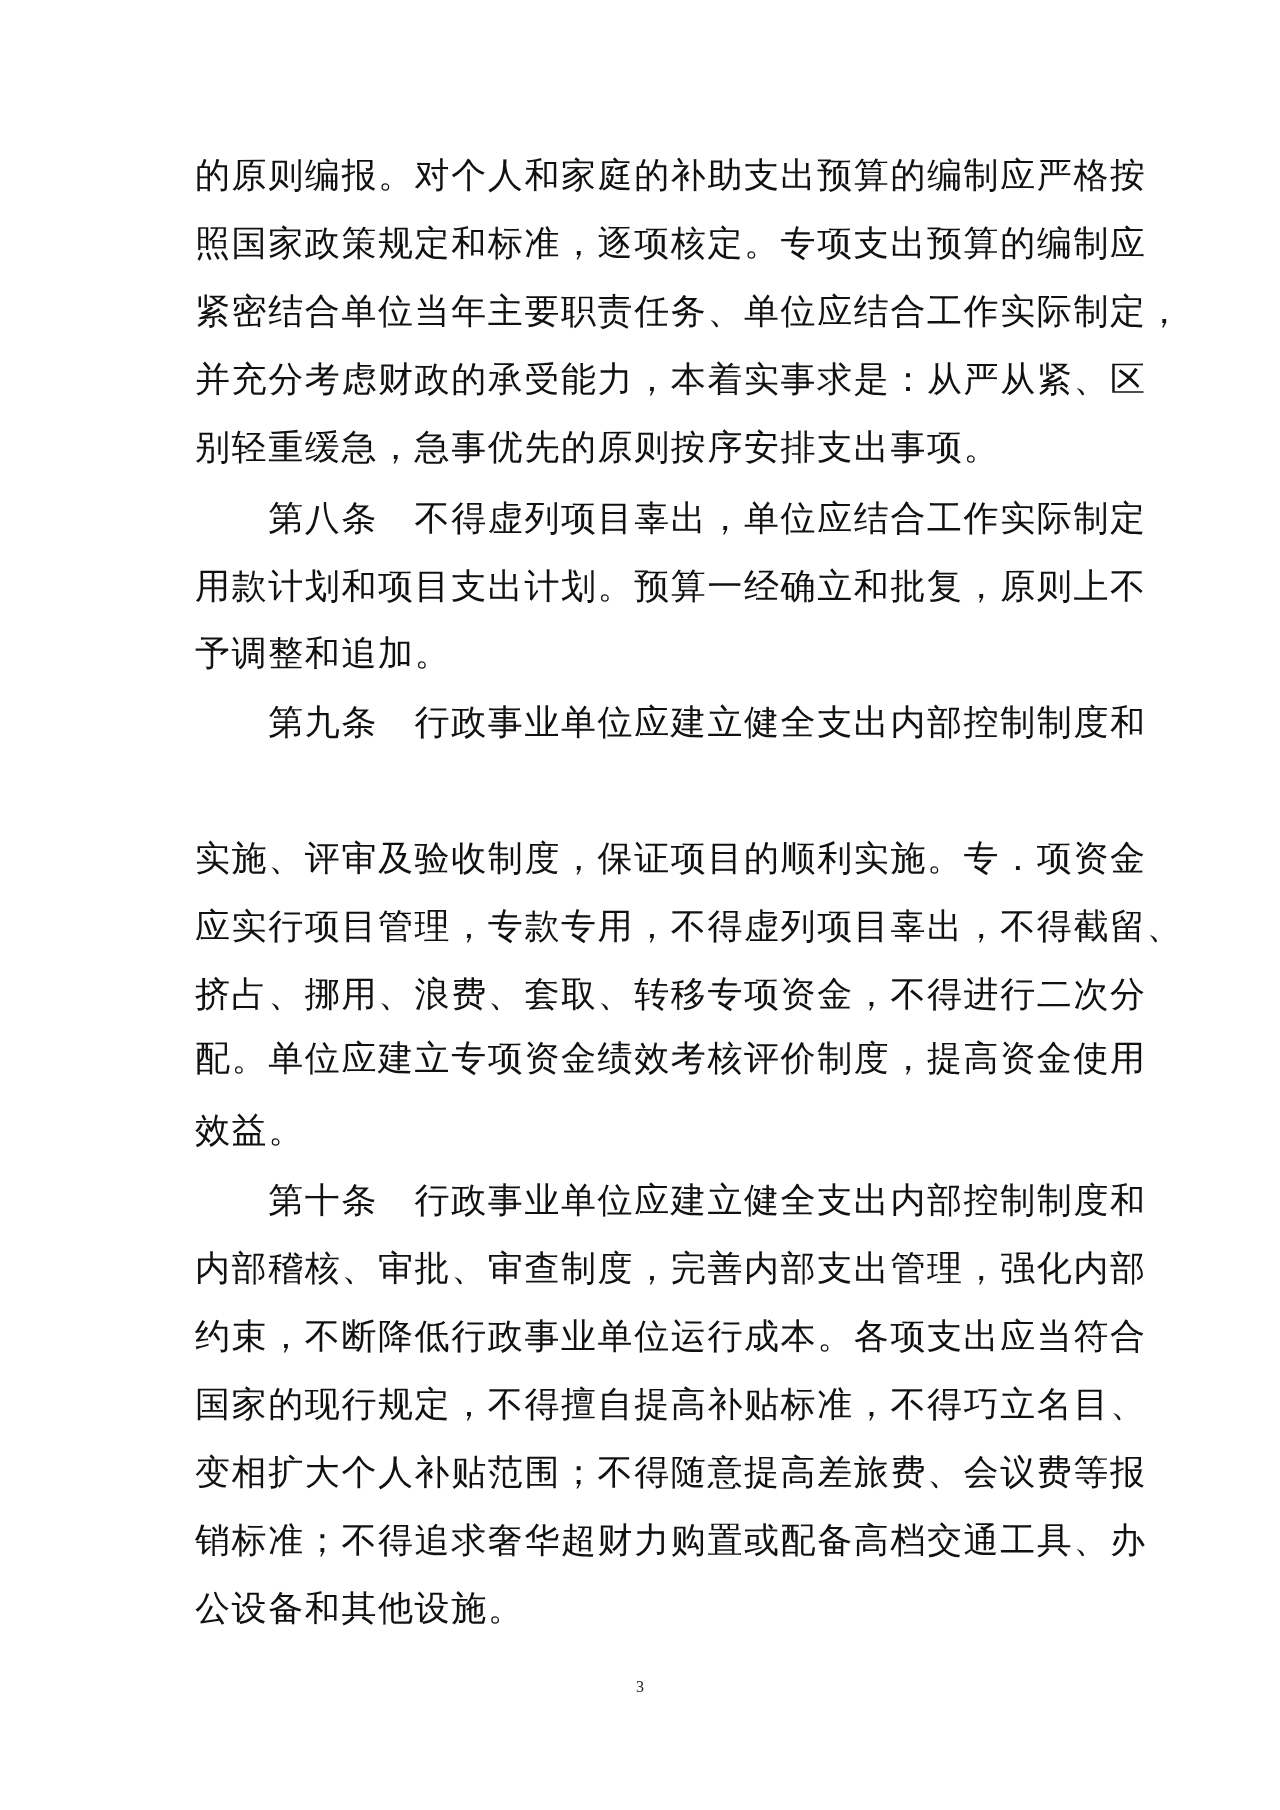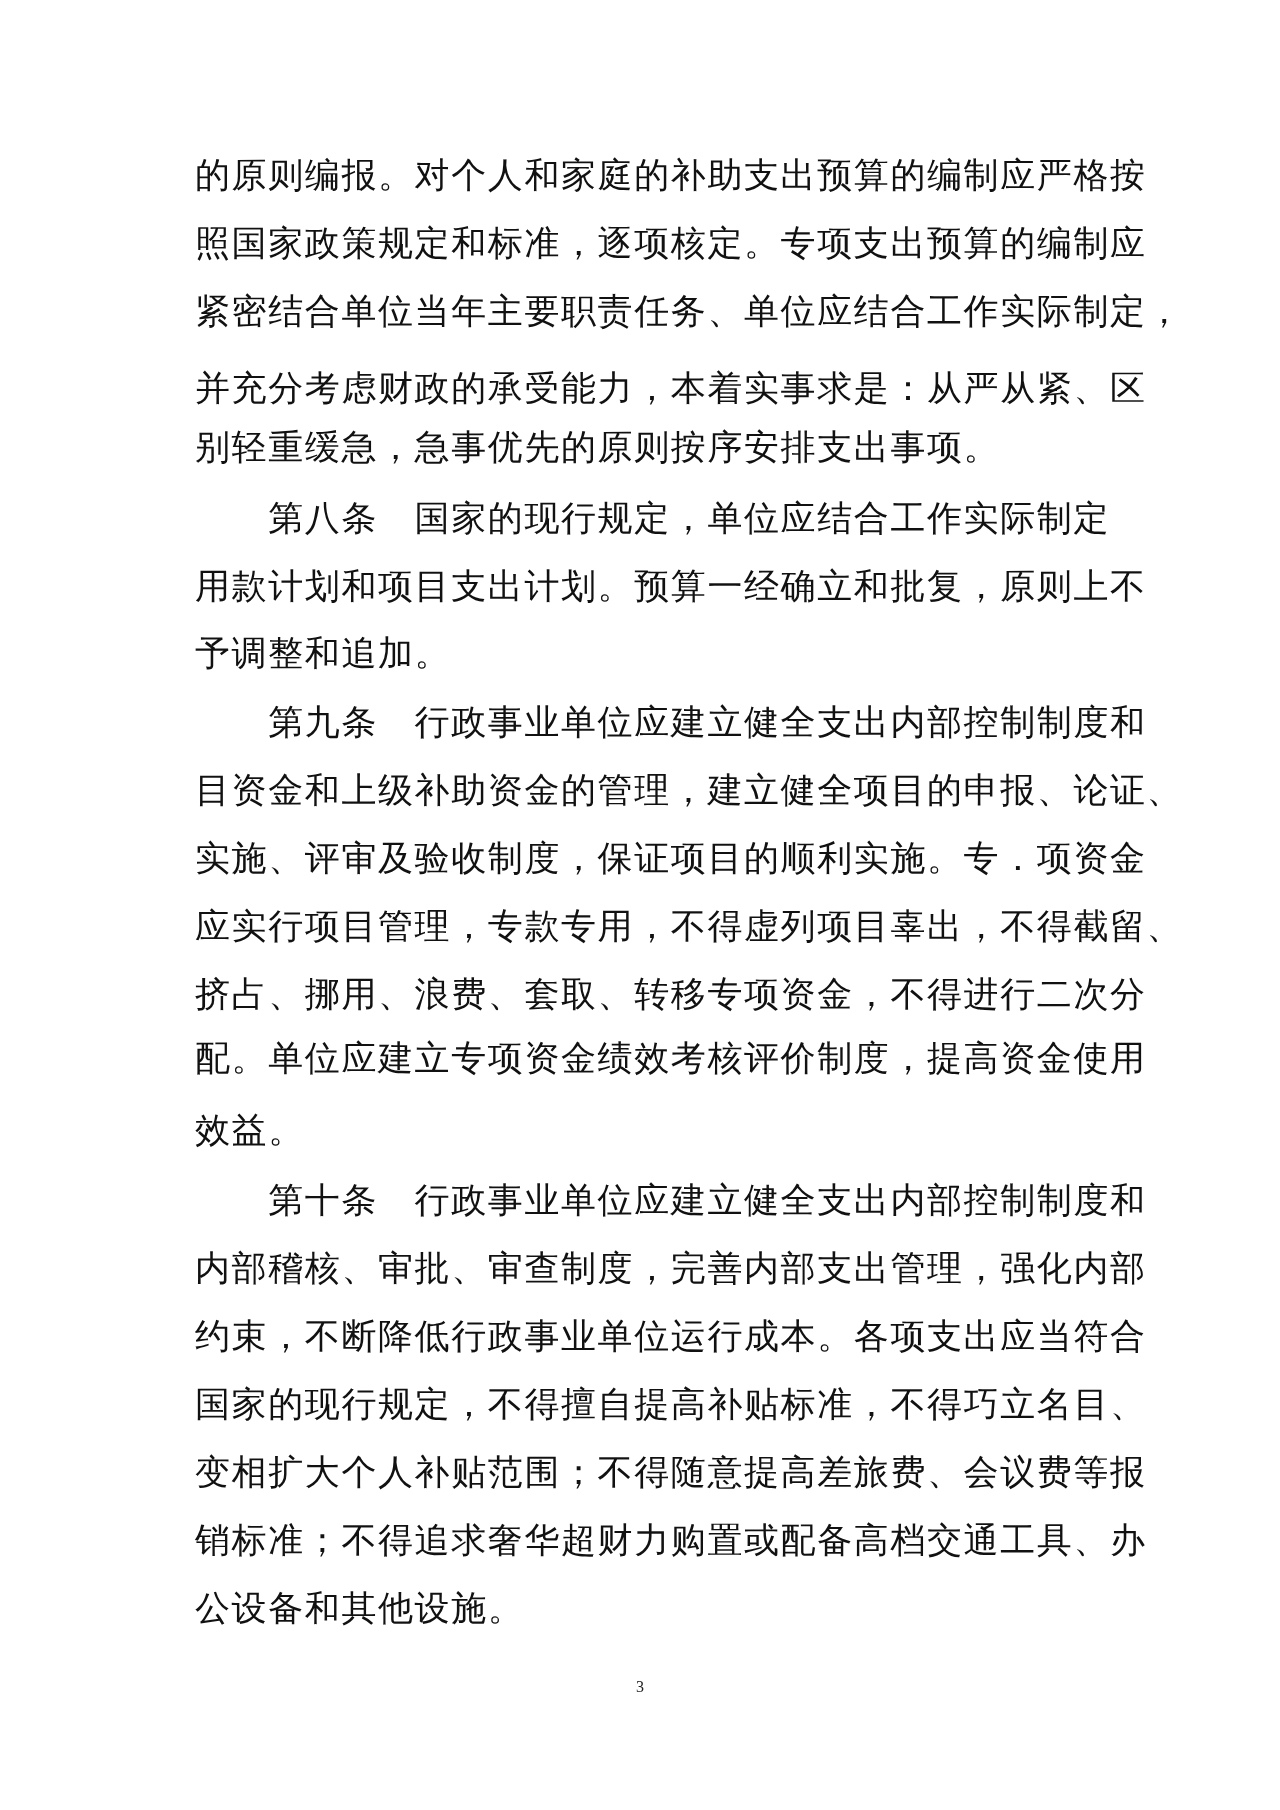--- a/index.html
+++ b/index.html
@@ -43,29 +43,28 @@
       color: #222222;
     }
   </style>
 </head>
 <body>
 
 <div class="page">
   <div class="line" style="top:141px">的原则编报。对个人和家庭的补助支出预算的编制应严格按</div>
   <div class="line" style="top:209px">照国家政策规定和标准，逐项核定。专项支出预算的编制应</div>
   <div class="line" style="top:277px">紧密结合单位当年主要职责任务、单位应结合工作实际制定，</div>
-  <div class="line" style="top:354px">并充分考虑财政的承受能力，本着实事求是：从严从紧、区</div>
+  <div class="line" style="top:345px">并充分考虑财政的承受能力，本着实事求是：从严从紧、区</div>
   <div class="line" style="top:413px">别轻重缓急，急事优先的原则按序安排支出事项。</div>
 
-  <div class="line" style="top:484px">　　第八条　国家的现行规定，单位应结合工作实际制定</div>
+  <div class="line" style="top:484px">　　第八条　不得虚列项目辜出，单位应结合工作实际制定</div>
   <div class="line" style="top:619px">予调整和追加。</div>
   <div class="line" style="top:552px">用款计划和项目支出计划。预算一经确立和批复，原则上不</div>
 
   <div class="line" style="top:688px">　　第九条　行政事业单位应建立健全支出内部控制制度和</div>
-  <div class="line" style="top:756px">目资金和上级补助资金的管理，建立健全项目的申报、论证、</div>
   <div class="line" style="top:824px">实施、评审及验收制度，保证项目的顺利实施。专．项资金</div>
   <div class="line" style="top:892px">应实行项目管理，专款专用，不得虚列项目辜出，不得截留、</div>
   <div class="line" style="top:960px">挤占、挪用、浪费、套取、转移专项资金，不得进行二次分</div>
   <div class="line" style="top:1024px">配。单位应建立专项资金绩效考核评价制度，提高资金使用</div>
   <div class="line" style="top:1096px">效益。</div>
 
   <div class="line" style="top:1166px">　　第十条　行政事业单位应建立健全支出内部控制制度和</div>
   <div class="line" style="top:1234px">内部稽核、审批、审查制度，完善内部支出管理，强化内部</div>
   <div class="line" style="top:1302px">约束，不断降低行政事业单位运行成本。各项支出应当符合</div>
   <div class="line" style="top:1370px">国家的现行规定，不得擅自提高补贴标准，不得巧立名目、</div>

